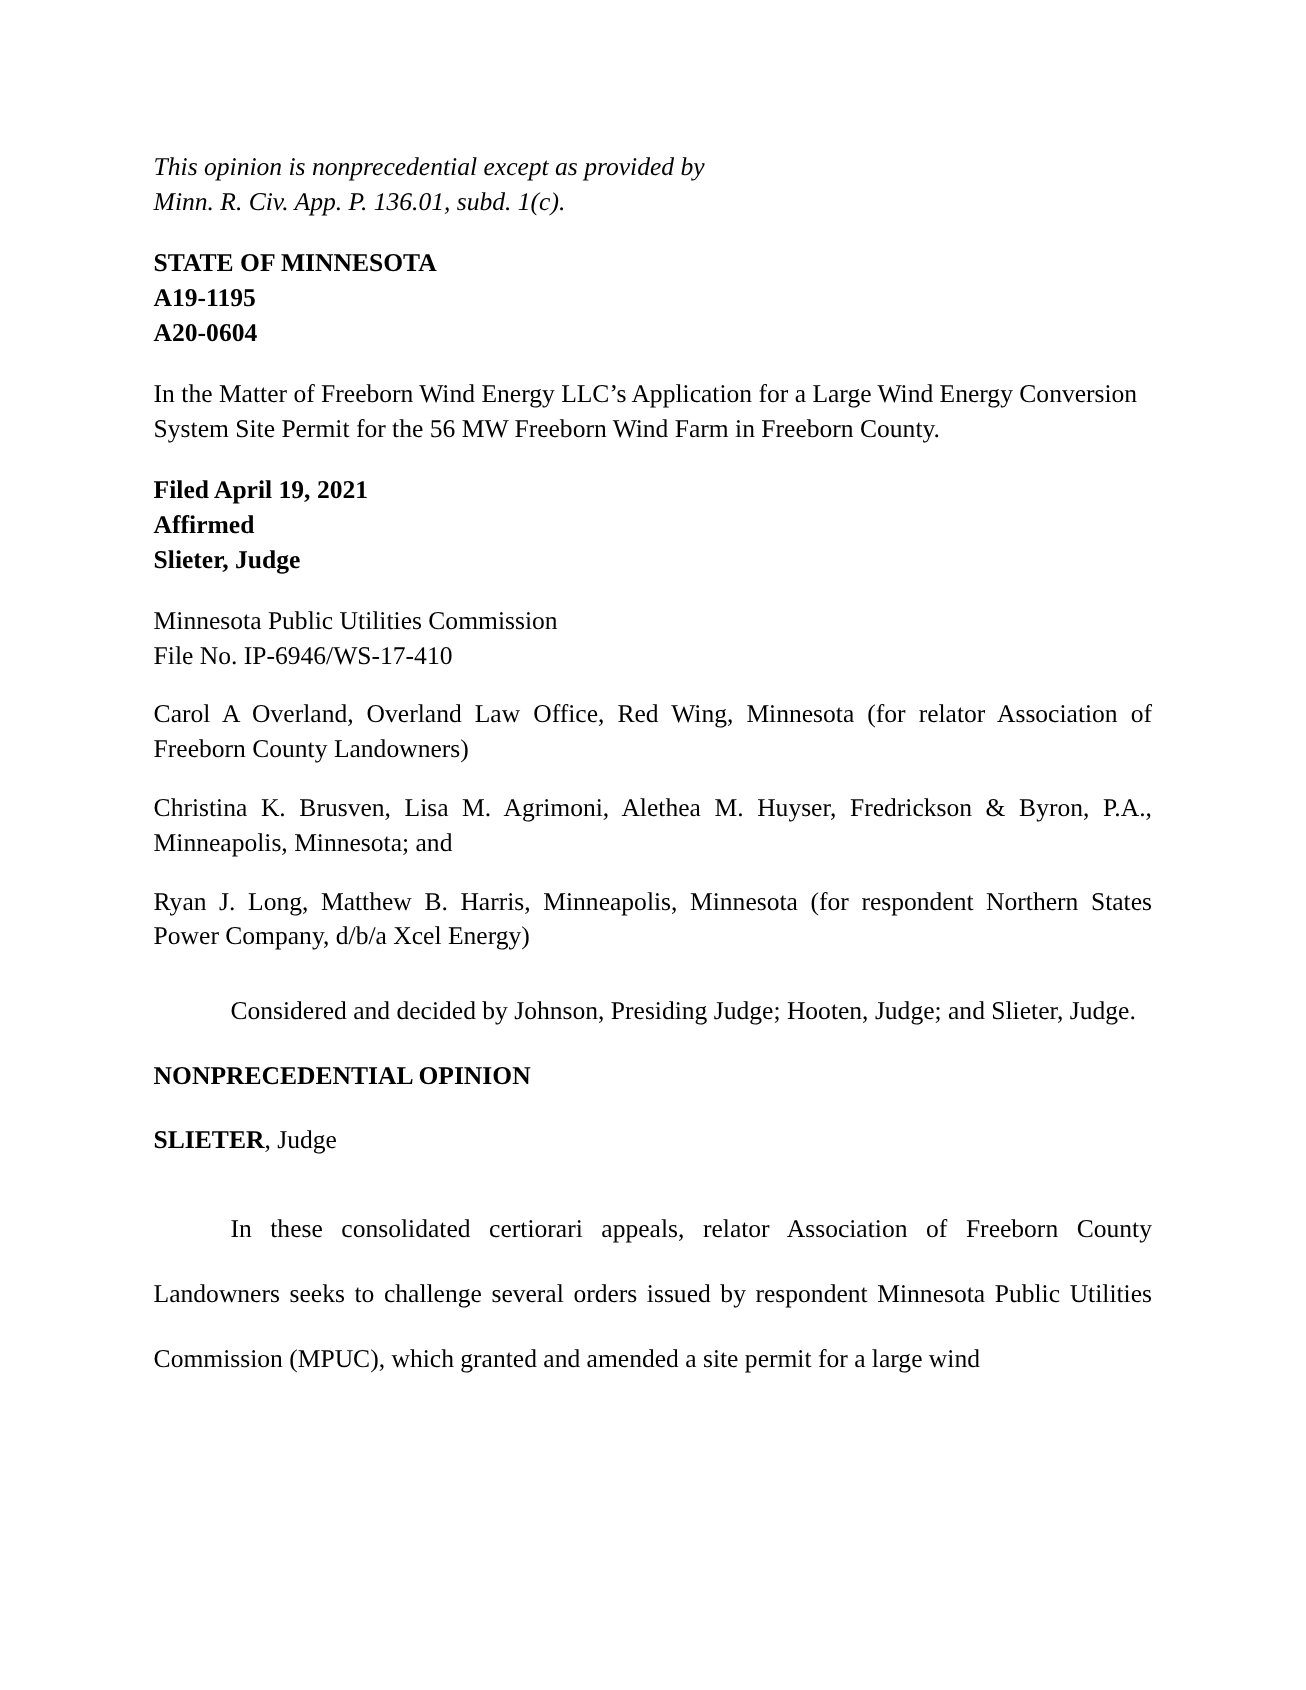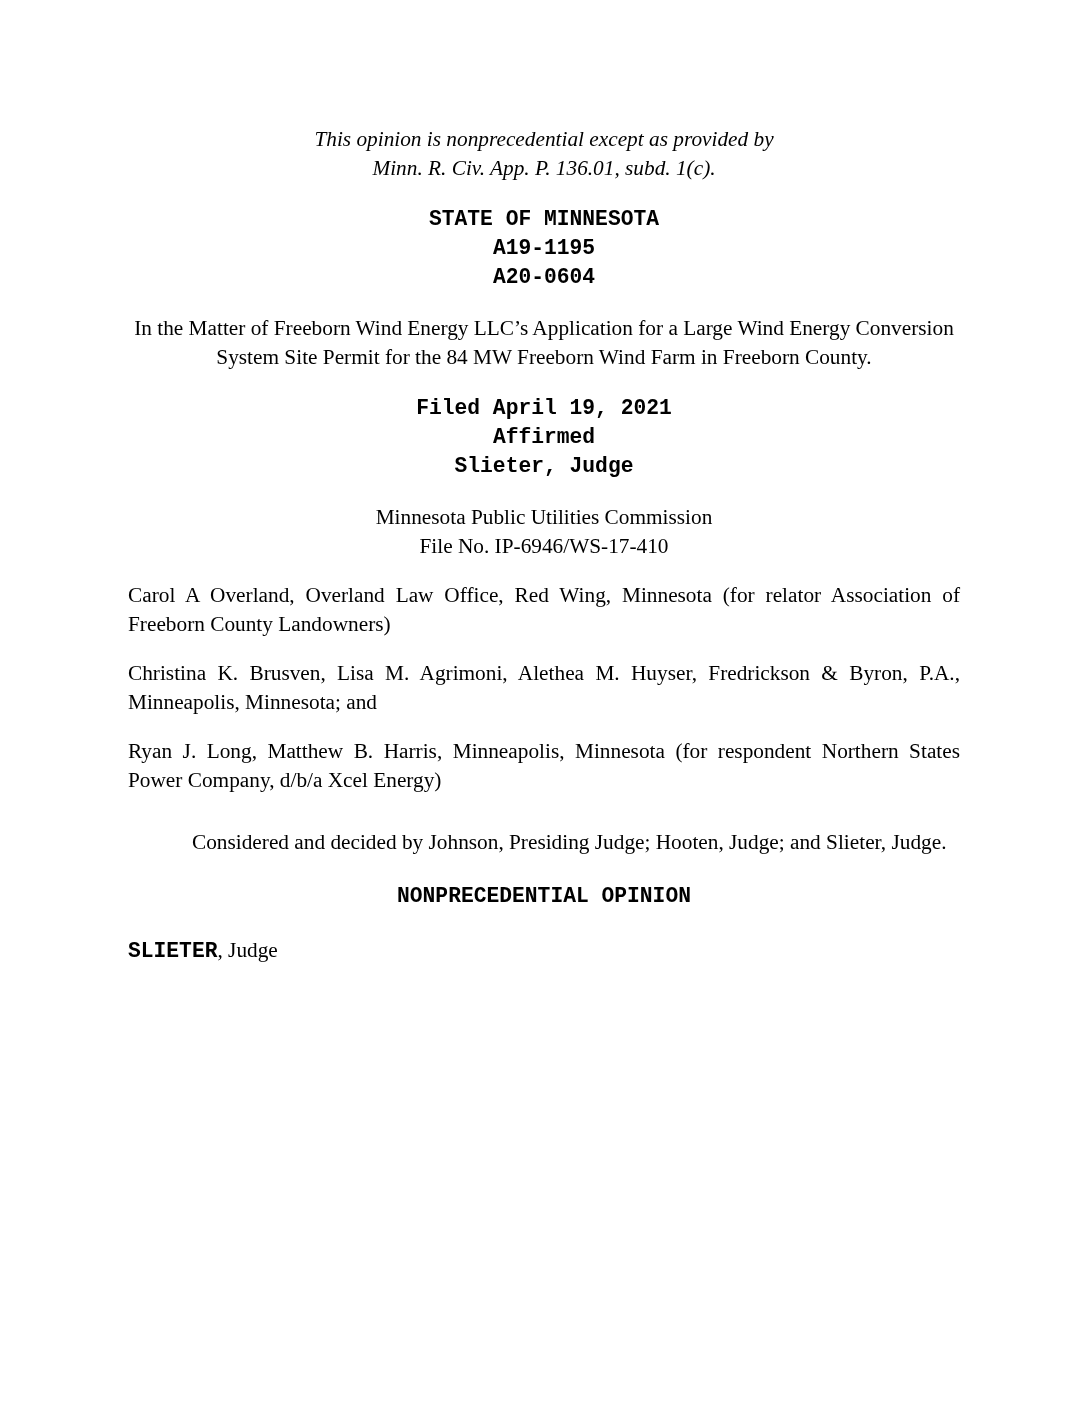--- a/index.html
+++ b/index.html
@@ -17,22 +17,22 @@
       font-size: 21.3px;
       padding: 125px 128px 0 128px;
       overflow: hidden;
     }
     p {
       margin: 0;
       line-height: 29px;
     }
     .block { margin-top: 22px; }
     .block:first-child { margin-top: 0; }
-    .center { text-align: center; }
-    .bold { font-weight: bold; font-family: Liberation Mono, monospace; }
+    .center { }
+    .bold { font-weight: bold; }
     .italic { font-style: italic; }
     .justify { text-align: justify; margin-top: 20px; }
     .ds-section { margin-top: 8px; }
     .ds-section p { line-height: 54px; }
     .indent { text-indent: 64px; }
   </style>
 </head>
 <body>
 
 <div class="page">
@@ -41,21 +41,21 @@
     <p>This opinion is nonprecedential except as provided by</p>
     <p>Minn. R. Civ. App. P. 136.01, subd. 1(c).</p>
   </div>
 
   <div class="block center bold">
     <p>STATE OF MINNESOTA</p>
     <p>A19-1195</p>
     <p>A20-0604</p>
   </div>
 
-  <p class="block center">In the Matter of Freeborn Wind Energy LLC’s Application for a Large Wind Energy Conversion System Site Permit for the 84 MW Freeborn Wind Farm in Freeborn County.</p>
+  <p class="block center">In the Matter of Freeborn Wind Energy LLC’s Application for a Large Wind Energy Conversion System Site Permit for the 56 MW Freeborn Wind Farm in Freeborn County.</p>
 
   <div class="block center bold">
     <p>Filed April 19, 2021</p>
     <p>Affirmed</p>
     <p>Slieter, Judge</p>
   </div>
 
   <div class="block center">
     <p>Minnesota Public Utilities Commission</p>
     <p>File No. IP-6946/WS-17-410</p>
@@ -65,15 +65,16 @@
 
 
   <p class="block justify">Christina K. Brusven, Lisa M. Agrimoni, Alethea M. Huyser, Fredrickson &amp; Byron, P.A., Minneapolis, Minnesota; and</p>
 
   <p class="block justify">Ryan J. Long, Matthew B. Harris, Minneapolis, Minnesota (for respondent Northern States Power Company, d/b/a Xcel Energy)</p>
 
   <div class="ds-section">
     <p class="justify indent">Considered and decided by Johnson, Presiding Judge; Hooten, Judge; and Slieter, Judge.</p>
     <p class="center bold">NONPRECEDENTIAL OPINION</p>
     <p><span class="bold">SLIETER</span><span>, Judge</span></p>
+    <p class="justify indent">In these consolidated certiorari appeals, relator Association of Freeborn County Landowners seeks to challenge several orders issued by respondent Minnesota Public Utilities Commission (MPUC), which granted and amended a site permit for a large wind</p>
   </div>
 
 </div>
 
 </body></html>

